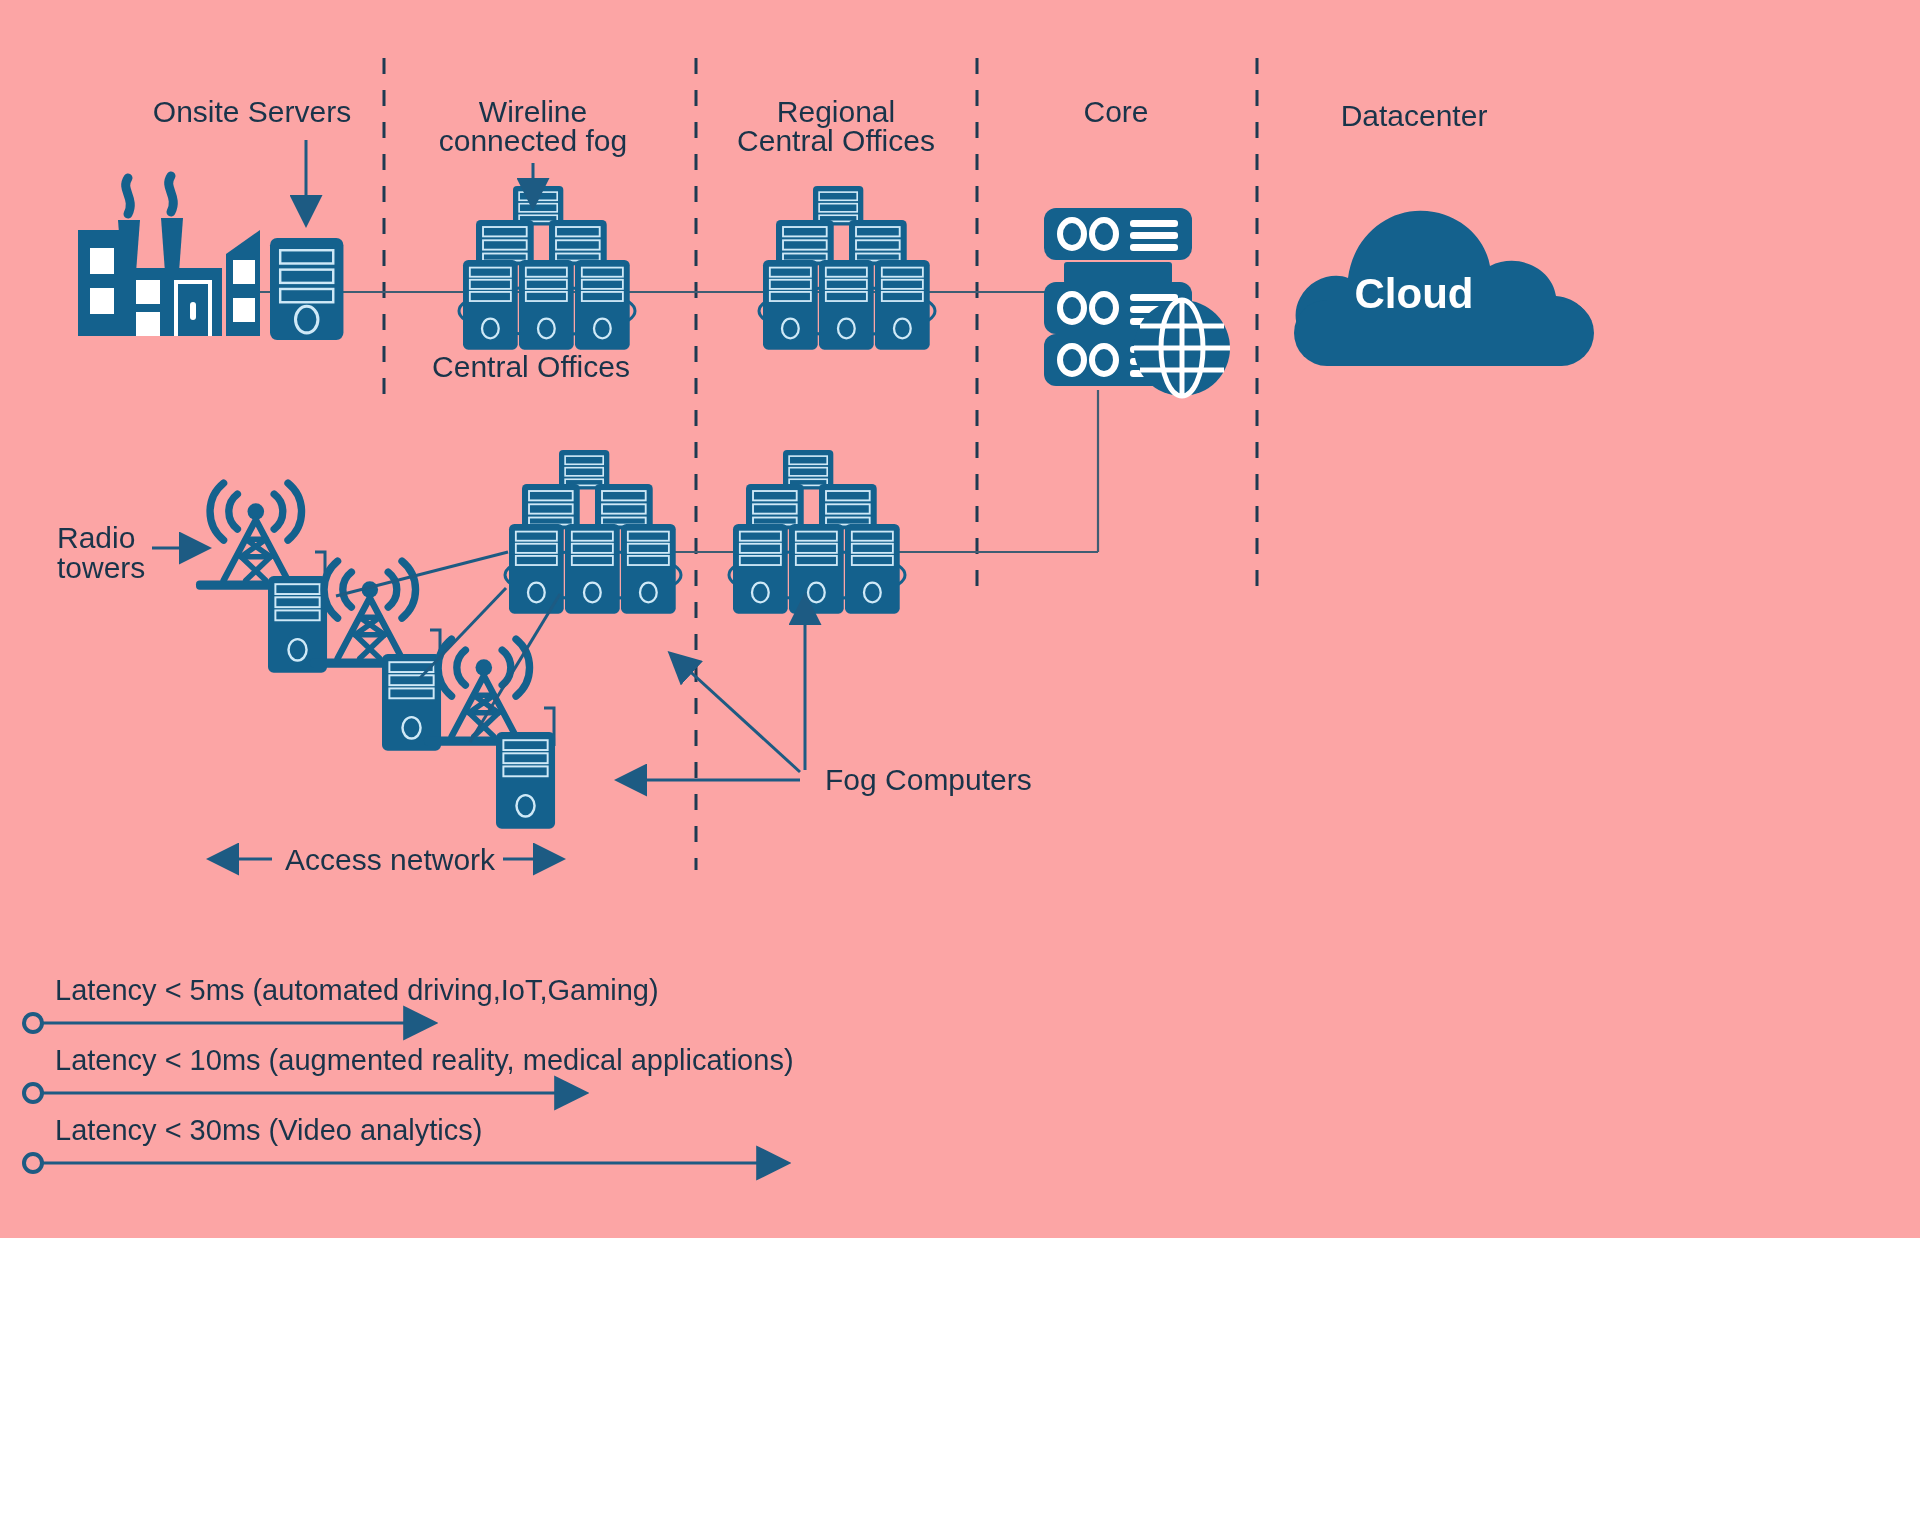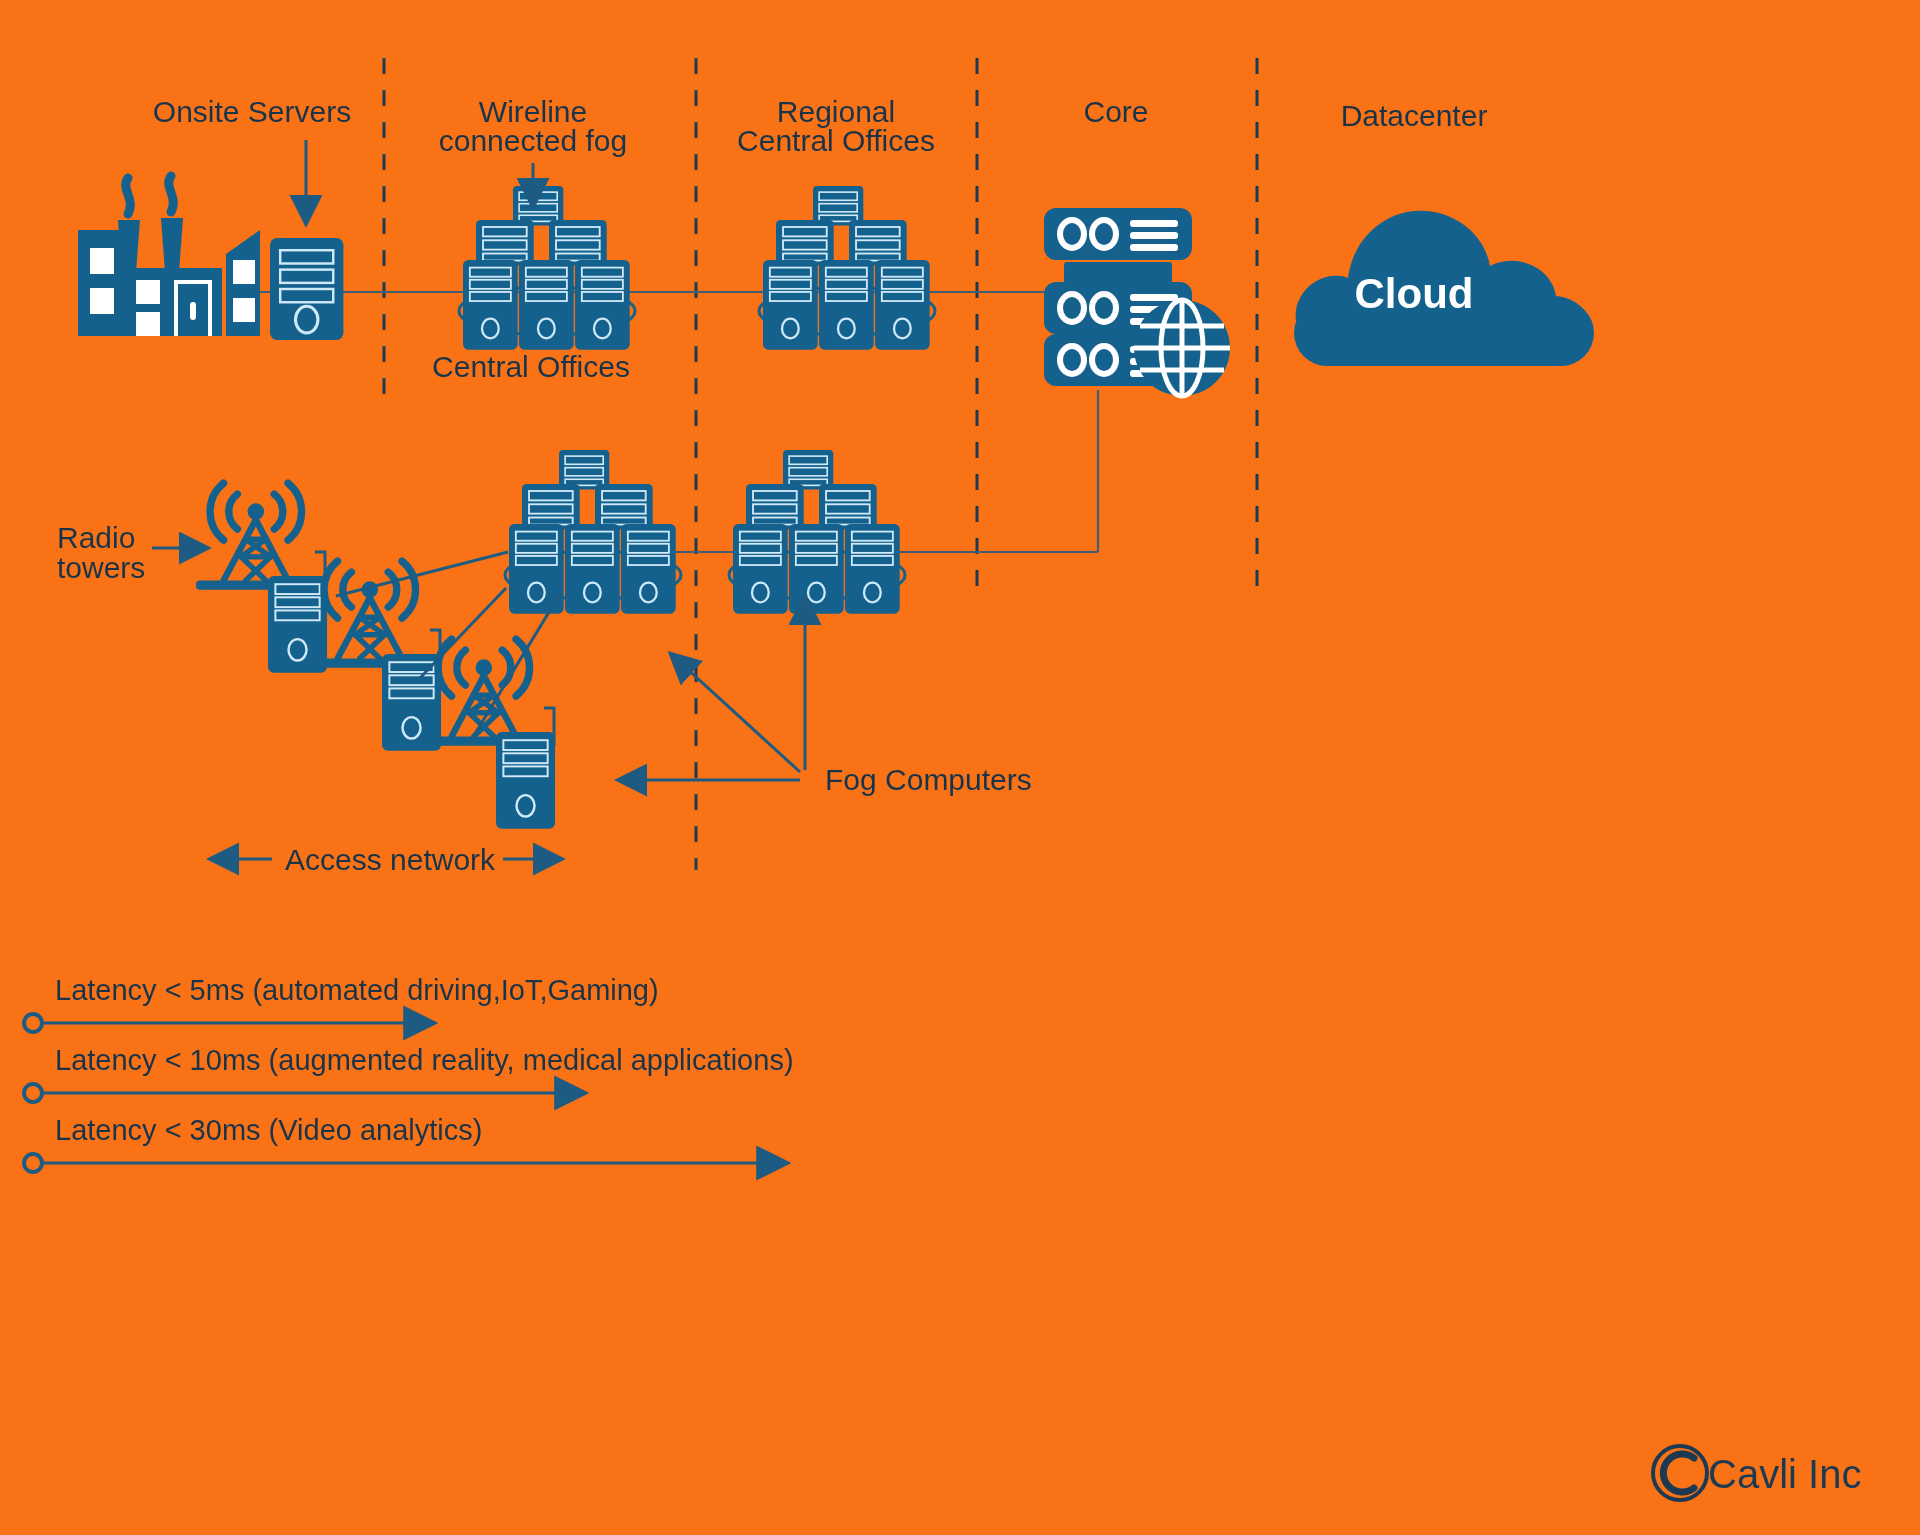--- a/index.html
+++ b/index.html
@@ -6,22 +6,22 @@
     margin: 0;
     padding: 0;
     background: #ffffff;
   }
   body {
     font-family: "Liberation Sans", sans-serif;
   }
   #stage {
     position: relative;
     width: 1920px;
-    height: 1535px;
-    background: #f97316;
+    height: 1238px;
+    background: #fca5a5;
     overflow: hidden;
   }
   #stage svg {
     position: absolute;
     top: 0;
     left: 0;
     width: 1920px;
     height: 1535px;
   }
   text {

